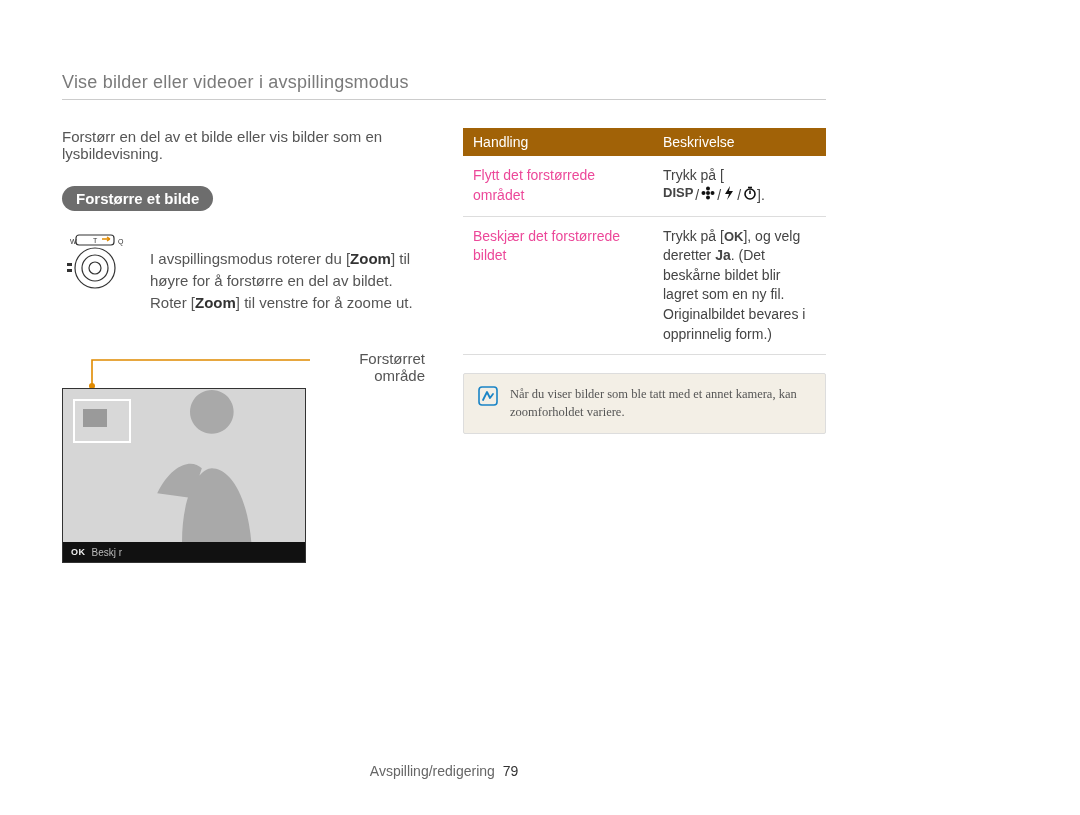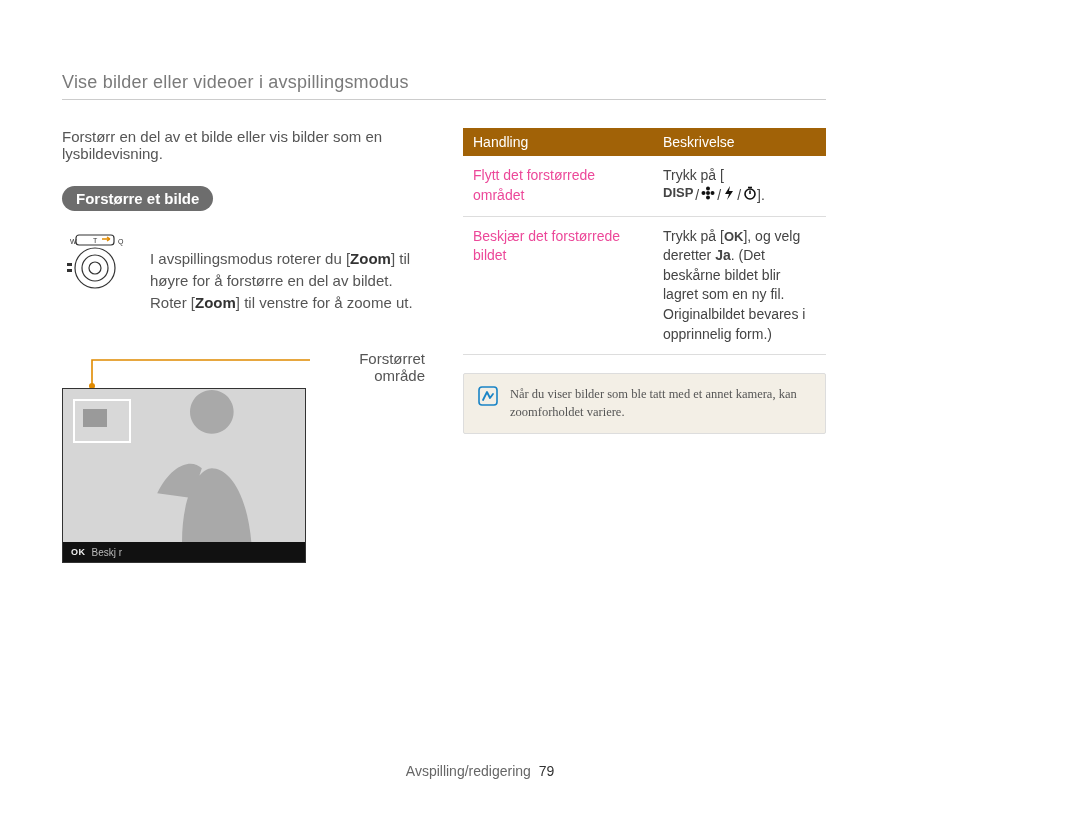--- a/index.html
+++ b/index.html
@@ -200,21 +200,20 @@
   }
 
   .footer {
     position: absolute;
     bottom: 36px;
     left: 0;
     width: 100%;
     text-align: center;
     font-size: 14px;
     color: #666;
-    padding-left: 36px;
   }
   .footer .num { color: #333; }
 </style>
 </head>
 <body>
 
 <div class="page">
 
   <div class="breadcrumb">Vise bilder eller videoer i avspillingsmodus</div>
 

